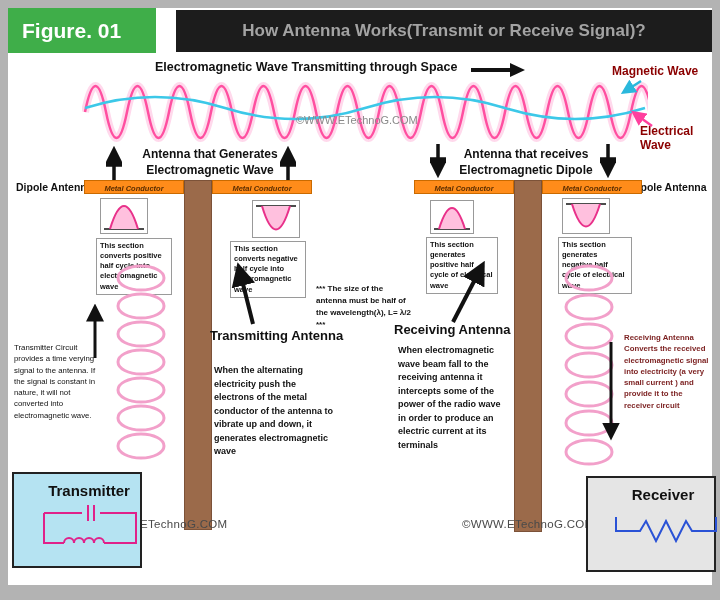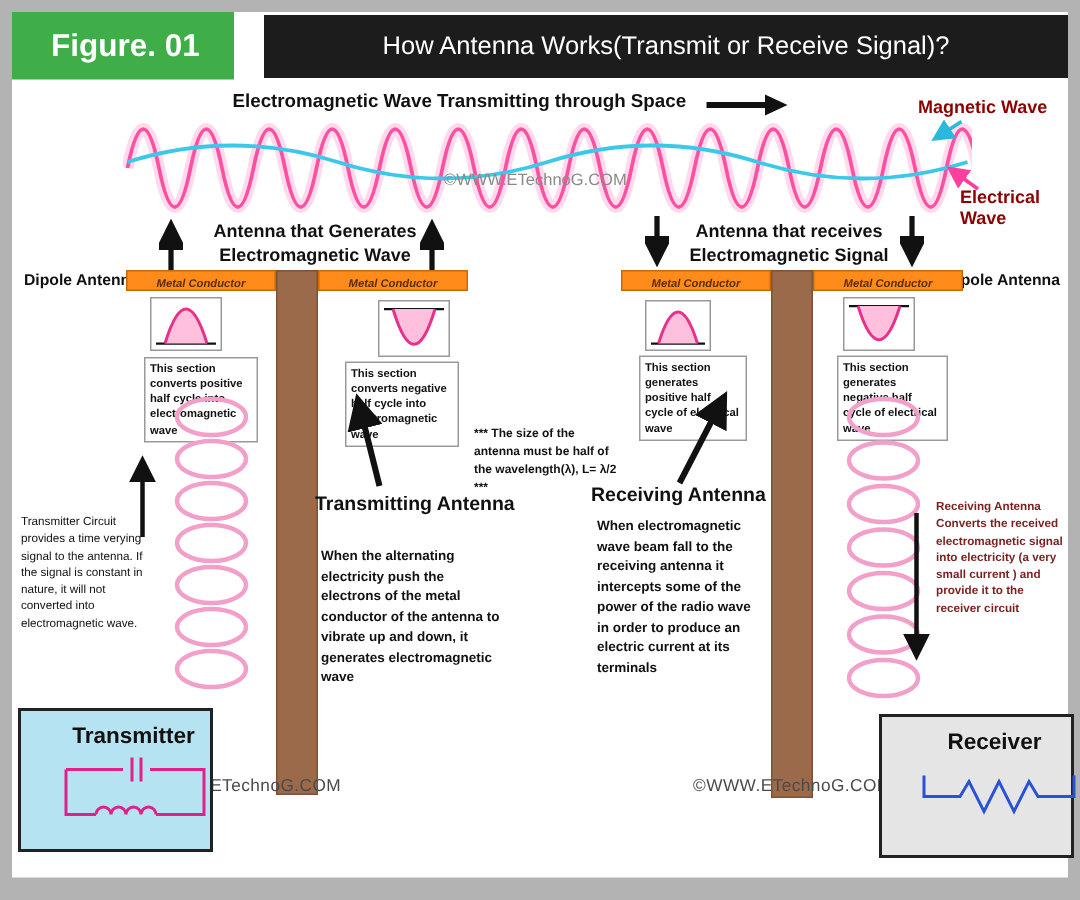--- a/index.html
+++ b/index.html
@@ -1,23 +1,23 @@
 <!DOCTYPE html>
 <html><head>
 <meta charset="utf-8">
 <style>
   html,body{margin:0;padding:0;}
   body{font-family:"Liberation Sans", sans-serif;}
   .frame{position:relative;width:720px;height:600px;background:#b3b3b3;overflow:hidden;}
   .canvas{position:absolute;left:8px;top:8px;width:704px;height:577px;background:#ffffff;}
   .abs{position:absolute;}
   .fig-label{left:8px;top:8px;width:148px;height:45px;background:#3fae49;color:#fff;
-    font-size:21px;font-weight:bold;line-height:45px;padding-left:26px;box-sizing:border-box;}
-  .fig-title{left:176px;top:10px;width:536px;height:42px;background:#1c1c1c;color:#ffffff;
-    font-size:17px;font-weight:normal;display:flex;align-items:center;justify-content:center;text-align:center;}
+    font-size:21px;font-weight:bold;line-height:45px;padding-left:14px;box-sizing:border-box;}
+  .fig-title{left:176px;top:10px;width:536px;height:42px;background:#1c1c1c;color:#a3a3a3;
+    font-size:17px;font-weight:bold;display:flex;align-items:center;justify-content:center;text-align:center;}
   .wave-heading{left:155px;top:60px;width:316px;font-size:12.5px;font-weight:bold;color:#111;}
   .small-red{font-size:12px;font-weight:bold;color:#8b0000;}
   .antenna-label{font-size:12px;font-weight:bold;color:#111;text-align:center;line-height:1.3;}
   .dipole{font-size:10.5px;font-weight:bold;color:#111;}
   .bar{top:180px;height:14px;background:#ff8c1a;border:1px solid #c96a00;box-sizing:border-box;
     display:flex;align-items:flex-end;justify-content:center;}
   .bar span{font-size:7.5px;font-style:italic;font-weight:bold;color:#5a2d00;}
   .mast{top:180px;width:28px;background:#9b6a4a;border:1px solid #7c5238;box-sizing:border-box;}
   .pulse{background:#fff;border:1px solid #999;box-sizing:border-box;}
   .note{font-size:7.5px;font-weight:bold;color:#111;line-height:1.35;background:#fff;
@@ -82,21 +82,21 @@
     <line x1="8" y1="38" x2="8" y2="9" stroke="#111" stroke-width="3.5" marker-end="url(#ahB)"></line>
   </svg>
   <div class="abs antenna-label" style="left:126px;top:147px;width:168px;">Antenna that Generates Electromagnetic Wave</div>
   <svg class="abs" style="left:280px;top:142px;" width="16" height="40">
     <line x1="8" y1="38" x2="8" y2="9" stroke="#111" stroke-width="3.5" marker-end="url(#ahB)"></line>
   </svg>
 
   <svg class="abs" style="left:430px;top:142px;" width="16" height="40">
     <line x1="8" y1="2" x2="8" y2="31" stroke="#111" stroke-width="3.5" marker-end="url(#ahB)"></line>
   </svg>
-  <div class="abs antenna-label" style="left:450px;top:147px;width:152px;">Antenna that receives Electromagnetic Signal</div>
+  <div class="abs antenna-label" style="left:450px;top:147px;width:152px;">Antenna that receives Electromagnetic Dipole</div>
   <svg class="abs" style="left:600px;top:142px;" width="16" height="40">
     <line x1="8" y1="2" x2="8" y2="31" stroke="#111" stroke-width="3.5" marker-end="url(#ahB)"></line>
   </svg>
 
   <div class="abs dipole" style="left:16px;top:181px;">Dipole Antenna</div>
   <div class="abs dipole" style="left:630px;top:181px;">Dipole Antenna</div>
 
   <div class="abs mast" style="left:184px;height:350px;"></div>
   <div class="abs mast" style="left:514px;height:352px;"></div>
 

